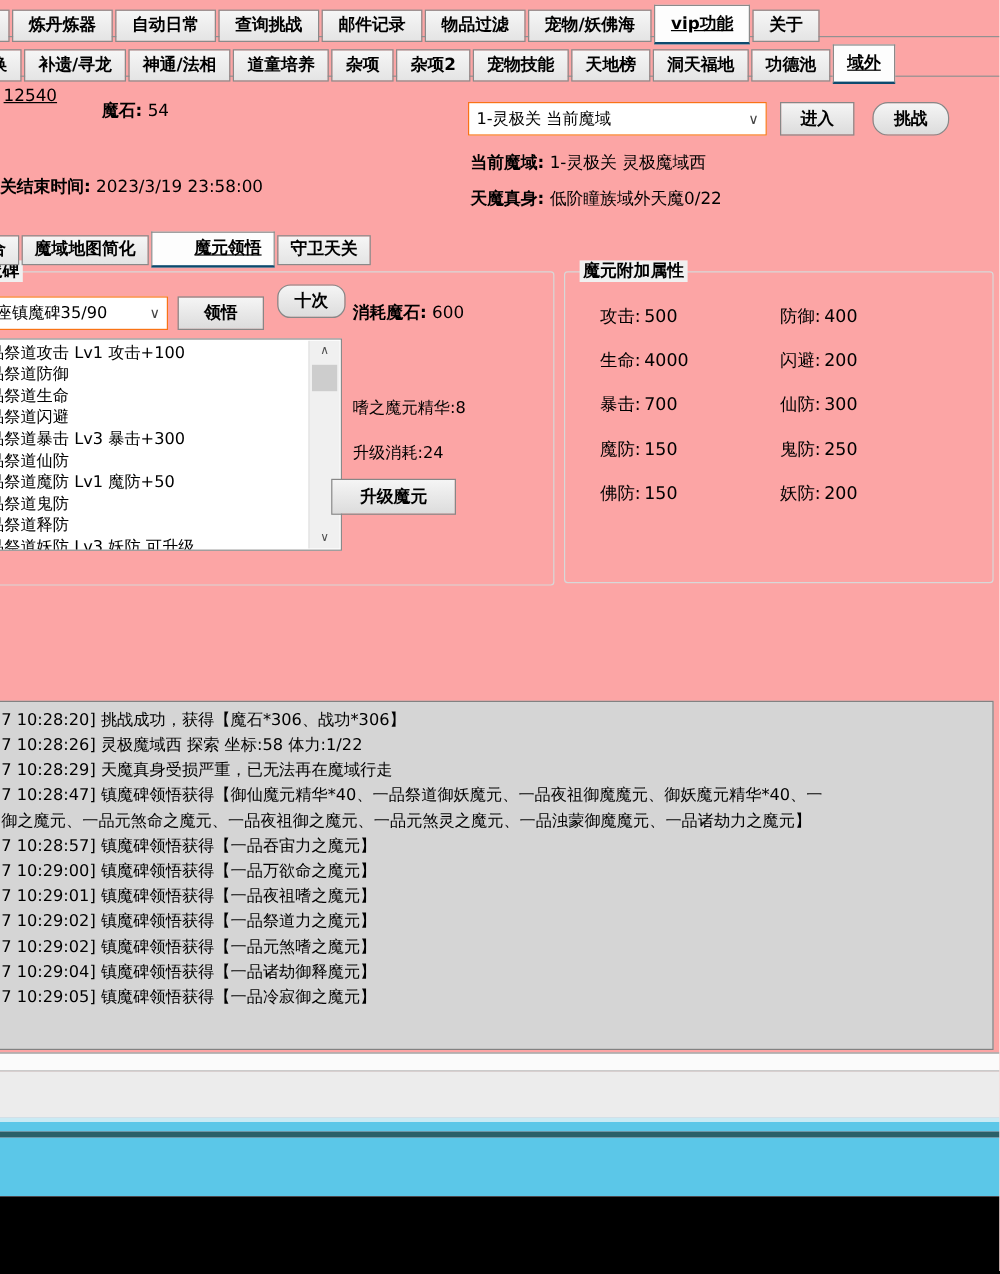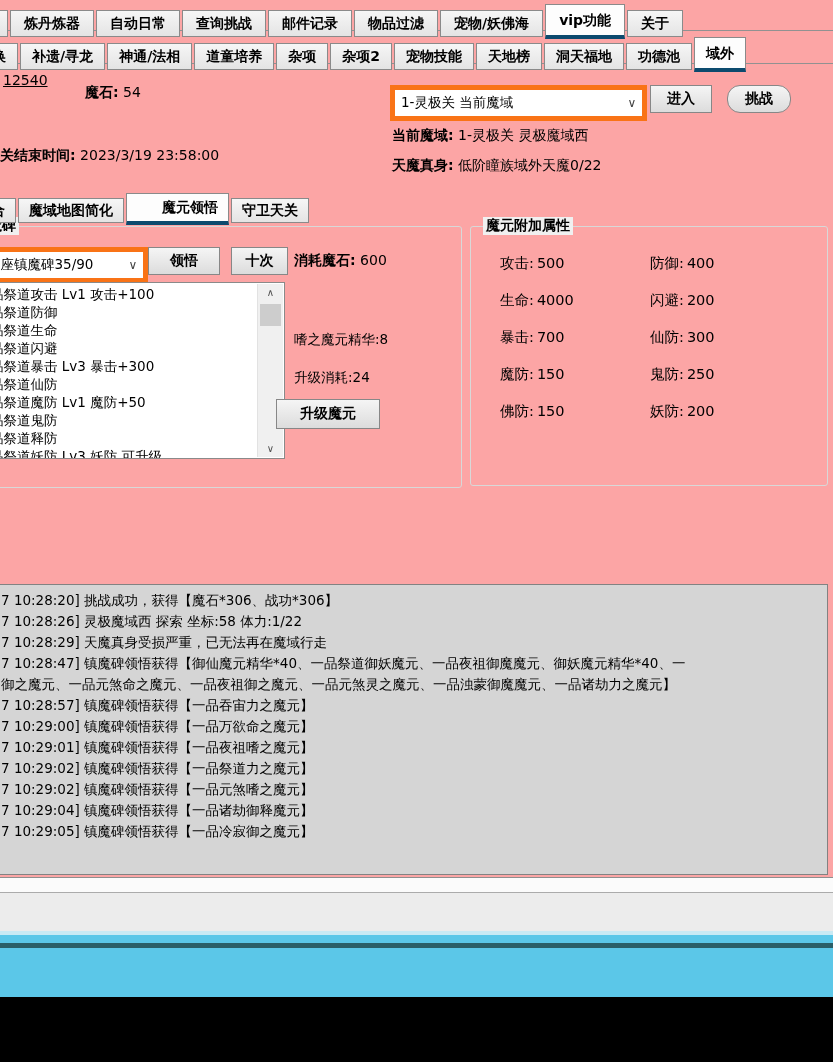--- a/index.html
+++ b/index.html
@@ -10,41 +10,41 @@
   .tabline{position:absolute;left:0;right:0;border-top:1px solid #919191;z-index:0;}
   .tl1{top:30px;} .tl2{top:63px;}
   .tabrow{position:absolute;display:flex;align-items:flex-end;z-index:1;}
   .tabrow1{left:-22px;top:4px;}
   .tabrow2{left:-20px;top:37px;}
   .subtabs{left:-20px;top:193px;}
   .tab{height:25px;line-height:25px;padding:0 13px;margin-right:2px;white-space:nowrap;
        background:linear-gradient(#f6f6f6,#e4e4e4);border:1px solid #8a8a8a;
        font-size:14px;font-weight:bold;cursor:pointer;min-width:2px;}
   .tabrow2 .tab{padding:0 11px;}
-  .tab.selected{height:30px;line-height:30px;background:#fdfdfd;margin-bottom:-2px;position:relative;z-index:3;border-bottom:4px solid #0c4a6e;}
+  .tab.selected{height:30px;line-height:30px;background:#fdfdfd;margin-bottom:-2px;position:relative;z-index:3;border-bottom:2px solid #0c4a6e;text-decoration:underline;}
   .subtabs .tab{height:23px;line-height:23px;padding:0 10px;font-size:14px;}
   .subtabs .tab.selected{height:27px;line-height:27px;padding-left:35px;}
   
   .txt{position:absolute;white-space:nowrap;font-size:14px;}
   .pts{left:3px;top:72px;text-decoration:underline;}
   .mstone{left:85px;top:84px;}
   .time1{left:0;top:113px;}
   .time2{left:0;top:147px;}
   .curr{left:392px;top:127px;}
   .dbody{left:392px;top:157px;}
   
   .btn{position:absolute;display:flex;align-items:center;justify-content:center;
        background:linear-gradient(#f5f5f5,#dcdcdc);border:1px solid #878787;
        font-size:14px;font-weight:bold;cursor:pointer;}
   .enter-btn{left:650px;top:85px;width:60px;height:26px;text-align:right;}
   .challenge-btn{left:727px;top:85px;width:62px;height:26px;border-radius:13px;}
   .btn-comprehend{left:148px;top:247px;width:70px;height:26px;}
-  .btn-ten{left:231px;top:247px;width:55px;height:26px;}
+  .btn-ten{left:231px;top:237px;width:55px;height:26px;border-radius:11px;}
   .btn-upgrade{left:276px;top:399px;width:102px;height:28px;}
-  .select{position:absolute;background:#fff;border:5px solid #f97316;display:flex;align-items:center;cursor:pointer;}
+  .select{position:absolute;background:#fff;border:1px solid #f97316;display:flex;align-items:center;cursor:pointer;}
   .realm-select{left:390px;top:85px;width:247px;height:26px;}
   .monolith-select{left:-24px;top:247px;width:162px;height:26px;}
   .sel-val{flex:1;padding-left:6px;white-space:nowrap;overflow:hidden;font-size:13.5px;}
   .chev{width:20px;text-align:center;color:#444;font-size:12px;}
   
   .groupbox{position:absolute;border:1px solid #d8d8d8;border-radius:3px;}
   .group-monolith{left:-30px;top:226px;width:490px;height:260px;}
   .group-attrs{left:470px;top:226px;width:356px;height:258px;}
   .group-label{position:absolute;top:-10px;background:#f0f0f0;padding:0 3px;font-weight:bold;font-size:14px;white-space:nowrap;}
   .gl-monolith{left:14px;}

